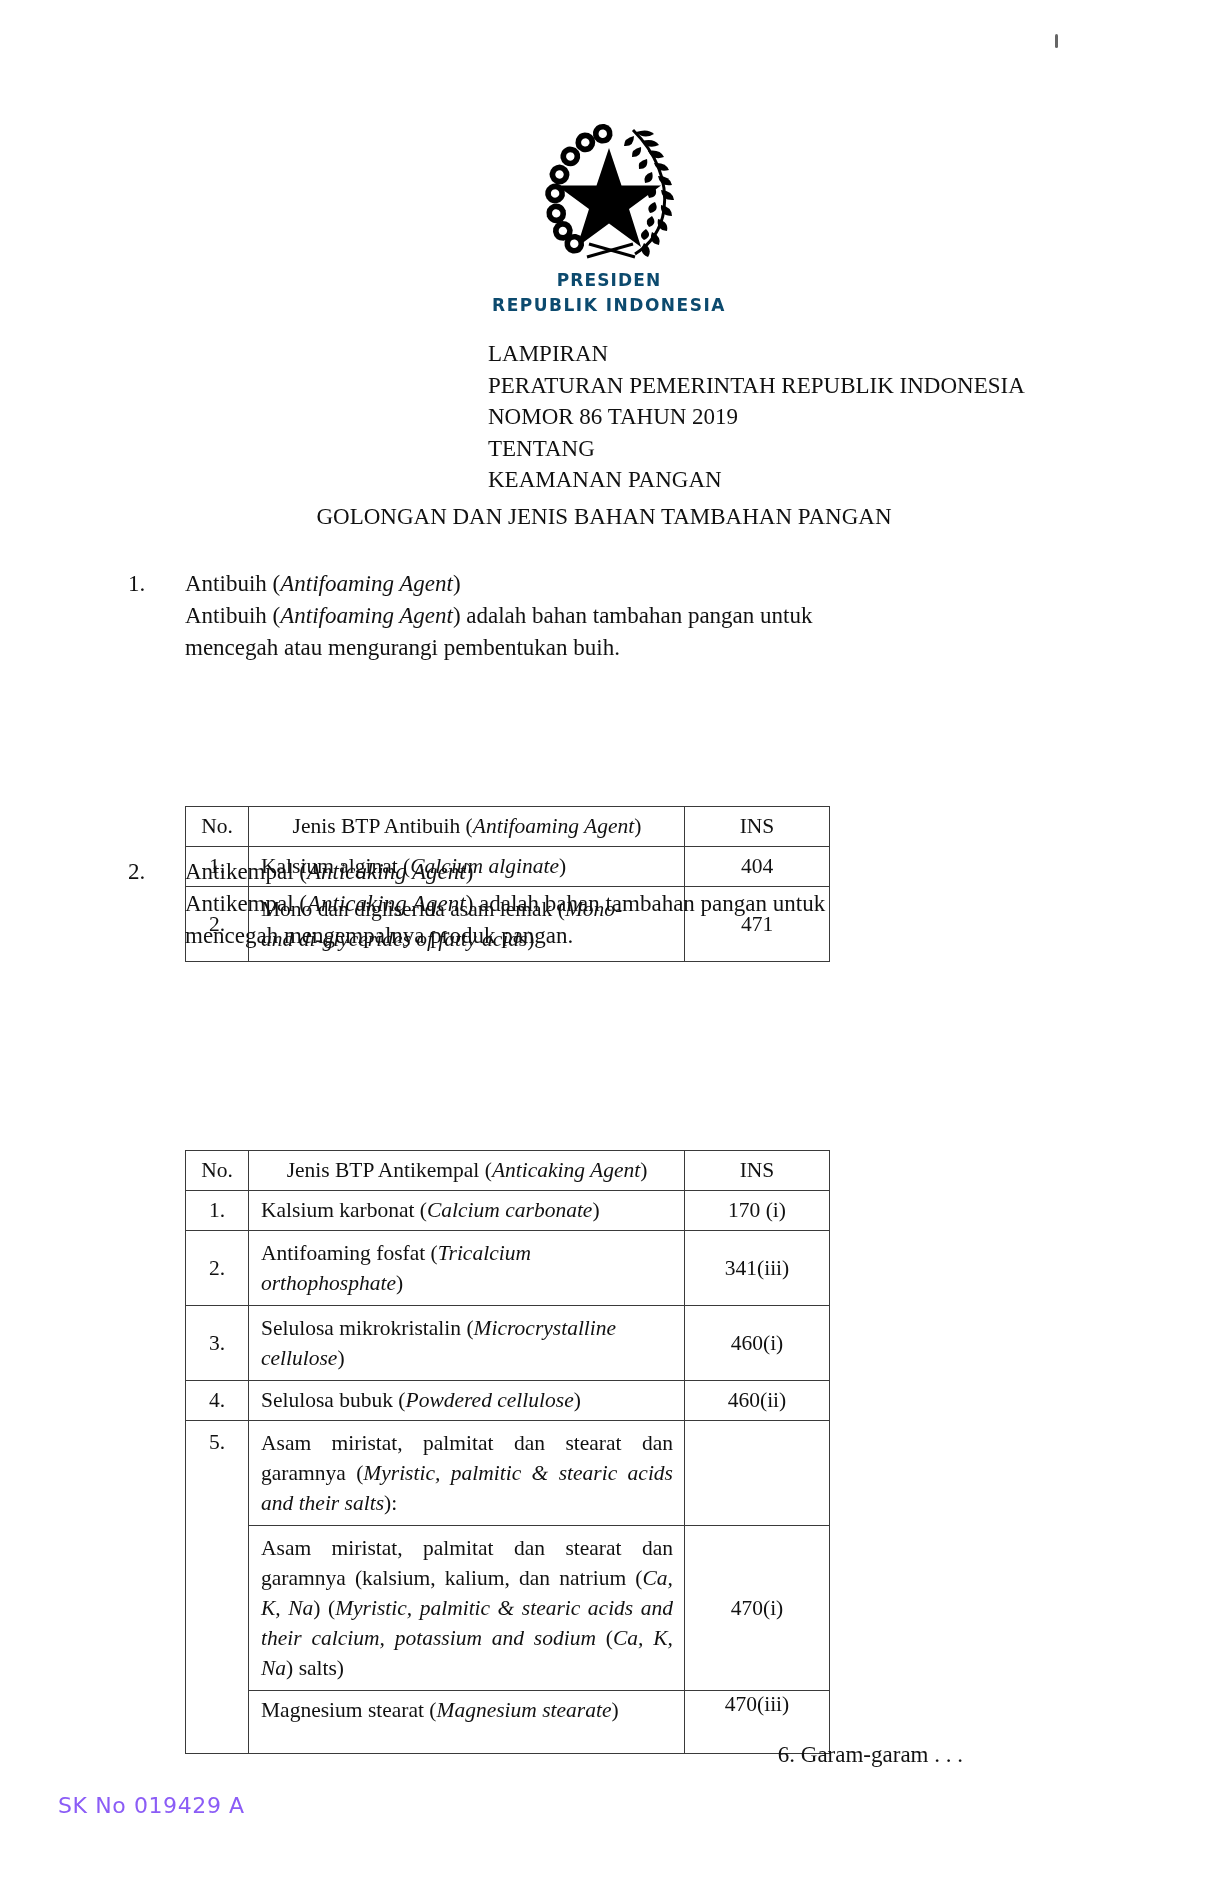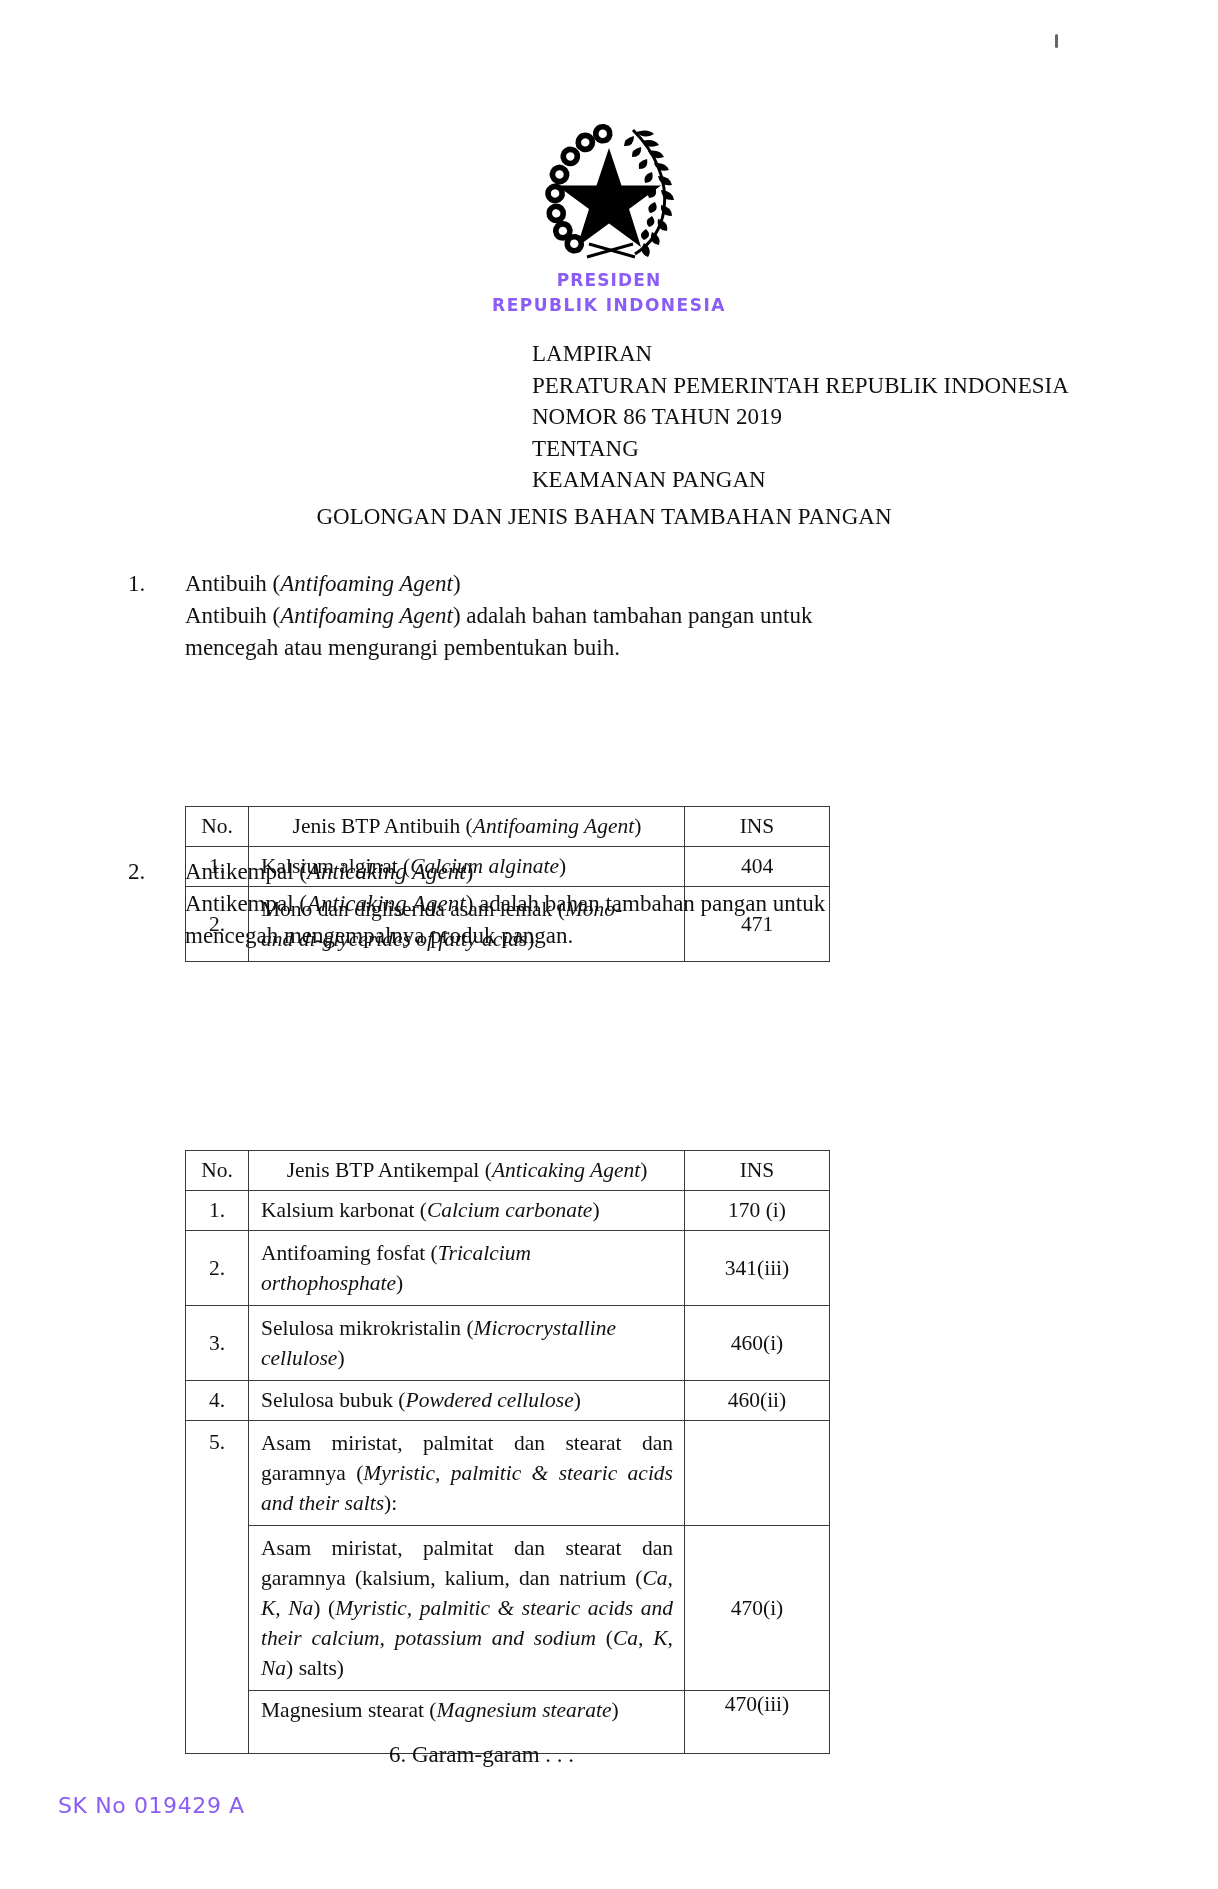--- a/index.html
+++ b/index.html
@@ -56,33 +56,32 @@
     position: absolute;
     top: 268px;
     left: 0;
     width: 1218px;
     text-align: center;
     font-family: "DejaVu Sans", "Liberation Sans", sans-serif;
     font-weight: bold;
     font-size: 17px;
     letter-spacing: 1.1px;
     line-height: 25px;
-    color: #8b5cf6;
+    color: #0c4a6e;
   }
   .presiden-block .l2 { letter-spacing: 1.5px; }
 
   
   .lampiran {
     position: absolute;
     top: 338px;
     left: 488px;
     font-size: 23px;
     line-height: 31.5px;
     white-space: nowrap;
-    margin-left: 44px;
   }
 
   
   .doc-title {
     position: absolute;
     top: 504px;
     left: 0;
     width: 1218px;
     text-align: center;
     font-size: 23px;
@@ -163,21 +162,21 @@
 
   #table-antibuih { top: 806px; }
   #table-antikempal { top: 1150px; }
 
   
   .continuation {
     position: absolute;
     top: 1742px;
     left: 0;
     width: 1031px;
-    text-align: center;
+    text-align: right;
     padding-right: 68px;
     box-sizing: border-box;
     font-size: 23px;
   }
   .sk-number {
     position: absolute;
     top: 1793px;
     left: 58px;
     font-family: "DejaVu Sans", "Liberation Sans", sans-serif;
     font-size: 22px;

